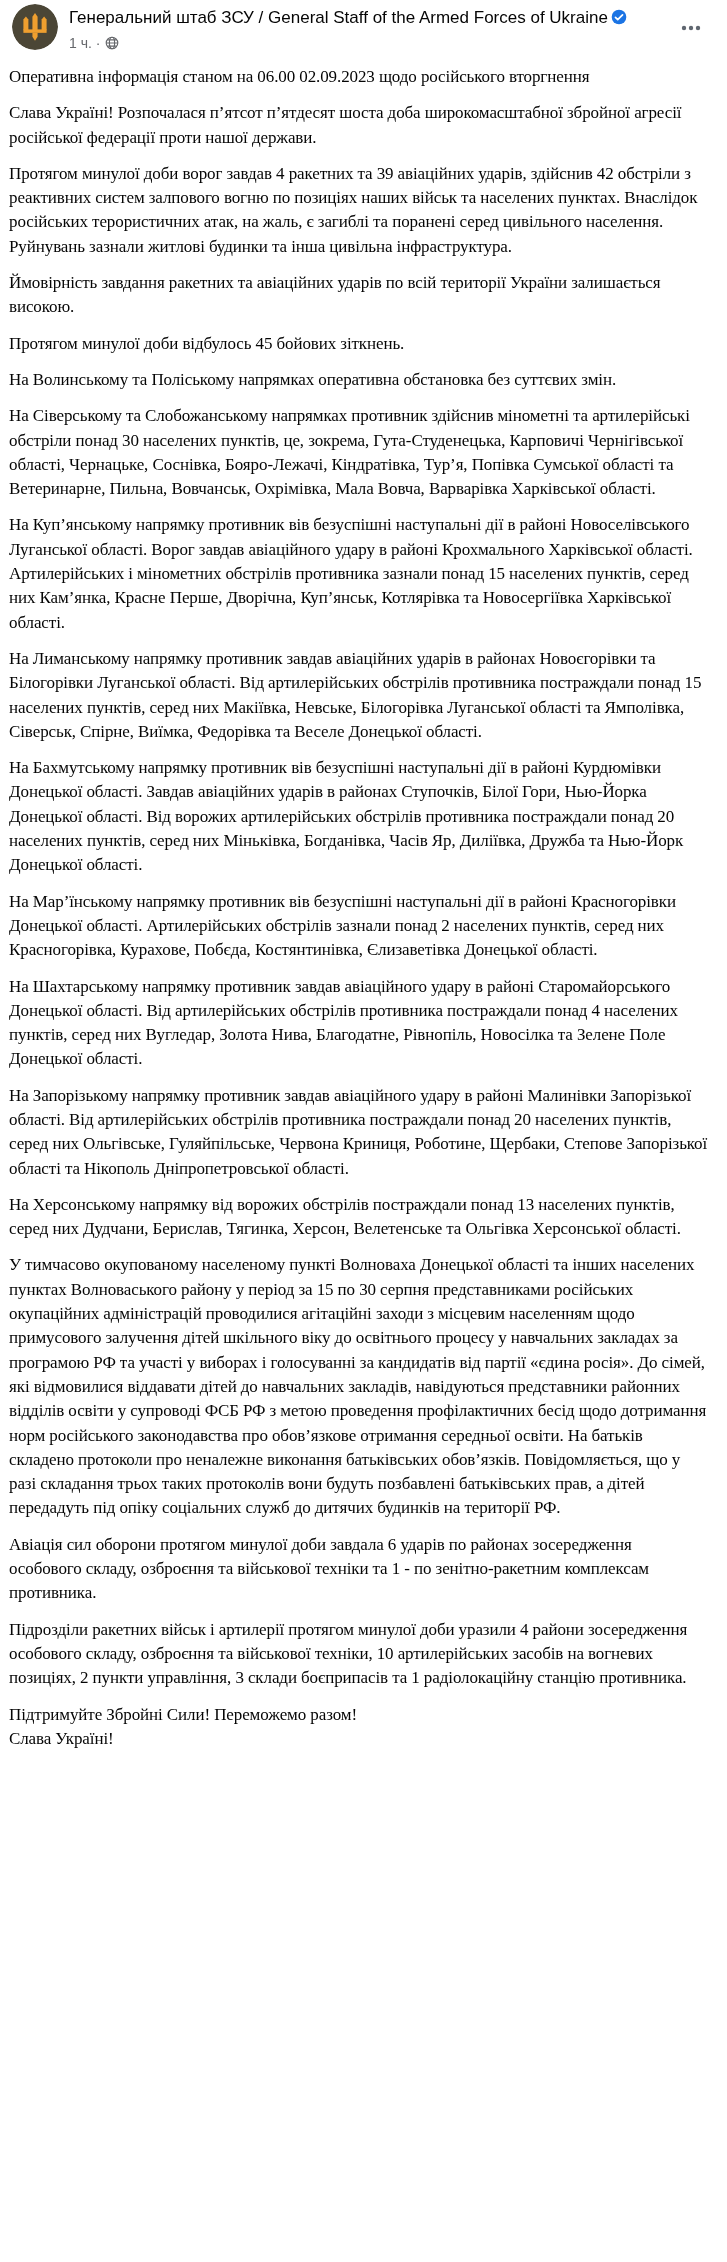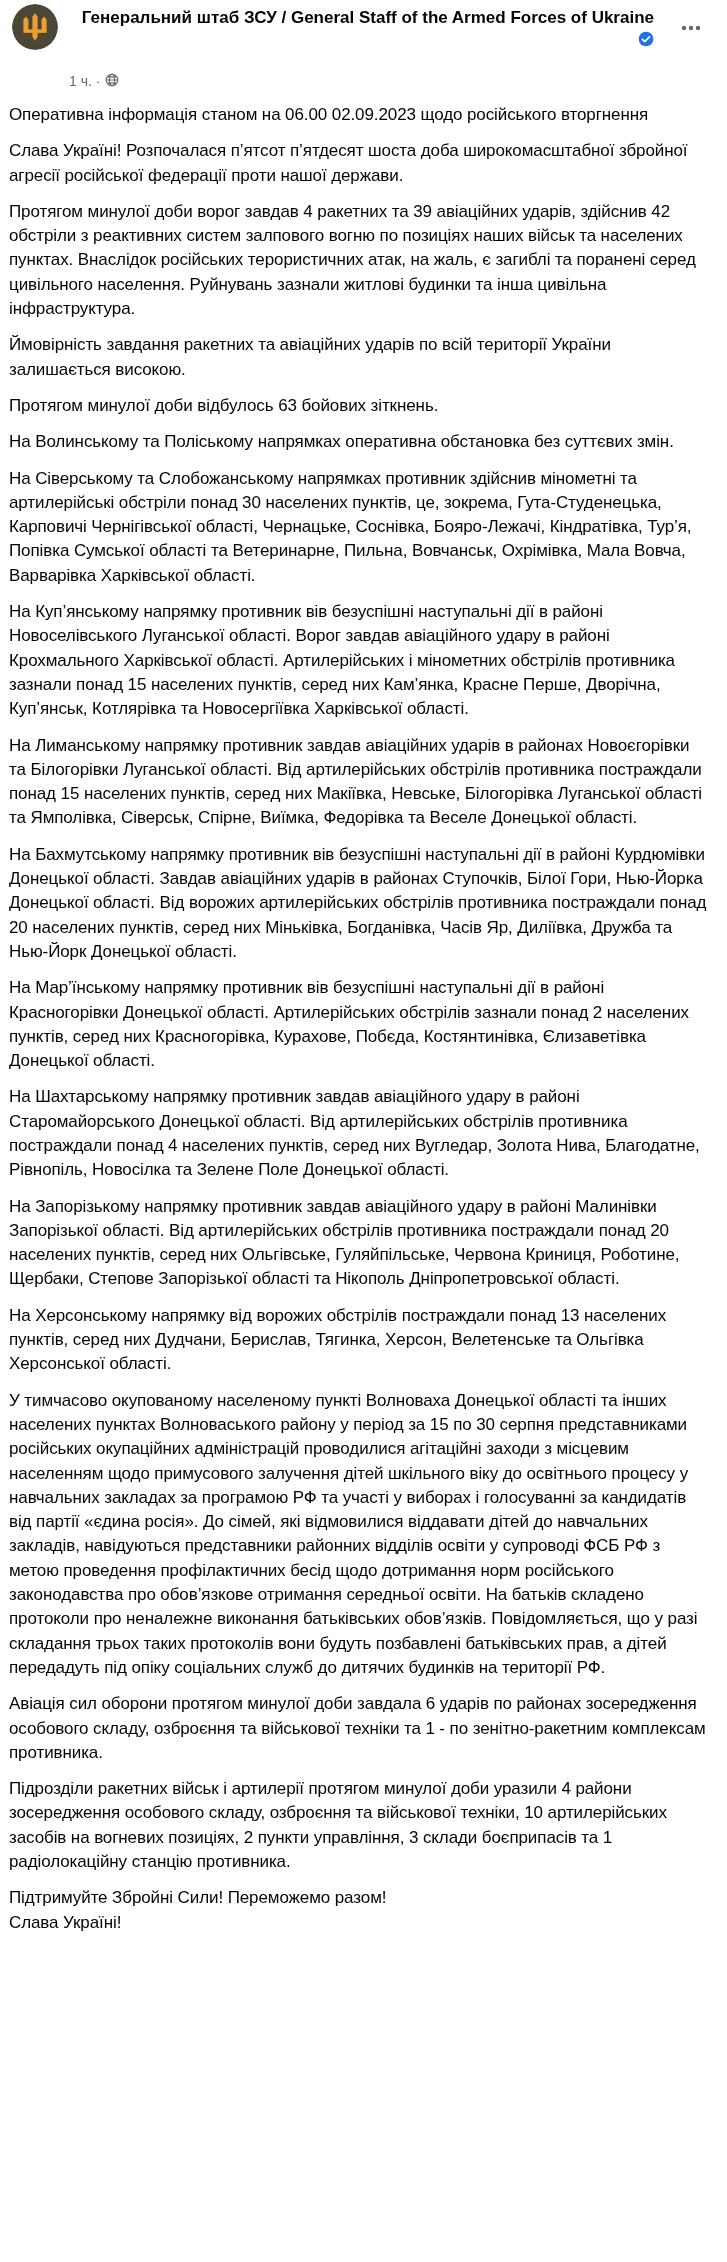--- a/index.html
+++ b/index.html
@@ -23,52 +23,52 @@
     border-radius: 50%;
     flex: 0 0 46px;
     overflow: hidden;
     cursor: pointer;
   }
   .avatar svg { display: block; width: 46px; height: 46px; }
   .header-info { margin-left: 11px; padding-top: 3px; }
   .page-name {
     margin: 0;
     font-size: 17px;
-    font-weight: 700;
+    font-weight: 400;
     line-height: 22px;
     color: #050505;
     max-width: 585px;
     text-align: right;
   }
   .page-name a { color: inherit; text-decoration: none; cursor: pointer; }
   .badge { display: inline-block; vertical-align: -2px; margin-left: 3px; }
   .meta {
-    margin-top: 20px;
+    margin-top: 4px;
     font-size: 14px;
     line-height: 16px;
     color: #65676b;
     display: flex;
-    align-items: flex-start;
+    align-items: center;
     gap: 4px;
   }
   .meta .timestamp { cursor: pointer; }
   .meta .globe { display: inline-flex; }
   .more-btn {
     position: absolute;
     right: 20px; top: 12px;
     width: 32px; height: 32px;
     border-radius: 50%;
     display: flex;
     align-items: center;
     justify-content: center;
     cursor: pointer;
   }
 
   
-  .post-body { padding: 14px 19px 6px 9px; }
+  .post-body { padding: 14px 19px 6px 9px; font-family: Liberation Serif, serif; }
   .para {
     margin: 0 0 12px 0;
     font-size: 17px;
     line-height: 24.3px;
     font-weight: 400;
     color: #050505;
     white-space: pre-line;
     letter-spacing: -0.1px;
   }
   .para:last-child { margin-bottom: 1px; }
@@ -126,21 +126,21 @@
       </svg>
     </div>
 
   </div>
 
   <div class="post-body">
       <p class="para">Оперативна інформація станом на 06.00 02.09.2023 щодо російського вторгнення</p>
       <p class="para">Слава Україні! Розпочалася п’ятсот п’ятдесят шоста доба широкомасштабної збройної агресії російської федерації проти нашої держави.</p>
       <p class="para">Протягом минулої доби ворог завдав 4 ракетних та 39 авіаційних ударів, здійснив 42 обстріли з реактивних систем залпового вогню по позиціях наших військ та населених пунктах. Внаслідок російських терористичних атак, на жаль, є загиблі та поранені серед цивільного населення. Руйнувань зазнали житлові будинки та інша цивільна інфраструктура.</p>
       <p class="para">Ймовірність завдання ракетних та авіаційних ударів по всій території України залишається високою.</p>
-      <p class="para">Протягом минулої доби відбулось 63 бойових зіткнень.</p>
+      <p class="para">Протягом минулої доби відбулось 45 бойових зіткнень.</p>
       <p class="para">На Волинському та Поліському напрямках оперативна обстановка без суттєвих змін.</p>
       <p class="para">На Сіверському та Слобожанському напрямках противник здійснив мінометні та артилерійські обстріли понад 30 населених пунктів, це, зокрема, Гута-Студенецька, Карповичі Чернігівської області, Чернацьке, Соснівка, Бояро-Лежачі, Кіндратівка, Тур’я, Попівка Сумської області та Ветеринарне, Пильна, Вовчанськ, Охрімівка, Мала Вовча, Варварівка Харківської області.</p>
       <p class="para">На Куп’янському напрямку противник вів безуспішні наступальні дії в районі Новоселівського Луганської області. Ворог завдав авіаційного удару в районі Крохмального Харківської області. Артилерійських і мінометних обстрілів противника зазнали понад 15 населених пунктів, серед них Кам’янка, Красне Перше, Дворічна, Куп’янськ, Котлярівка та Новосергіївка Харківської області.</p>
       <p class="para">На Лиманському напрямку противник завдав авіаційних ударів в районах Новоєгорівки та Білогорівки Луганської області. Від артилерійських обстрілів противника постраждали понад 15 населених пунктів, серед них Макіївка, Невське, Білогорівка Луганської області та Ямполівка, Сіверськ, Спірне, Виїмка, Федорівка та Веселе Донецької області.</p>
       <p class="para">На Бахмутському напрямку противник вів безуспішні наступальні дії в районі Курдюмівки Донецької області. Завдав авіаційних ударів в районах Ступочків, Білої Гори, Нью-Йорка Донецької області. Від ворожих артилерійських обстрілів противника постраждали понад 20 населених пунктів, серед них Міньківка, Богданівка, Часів Яр, Диліївка, Дружба та Нью-Йорк Донецької області.</p>
       <p class="para">На Мар’їнському напрямку противник вів безуспішні наступальні дії в районі Красногорівки Донецької області. Артилерійських обстрілів зазнали понад 2 населених пунктів, серед них Красногорівка, Курахове, Побєда, Костянтинівка, Єлизаветівка Донецької області.</p>
       <p class="para">На Шахтарському напрямку противник завдав авіаційного удару в районі Старомайорського Донецької області. Від артилерійських обстрілів противника постраждали понад 4 населених пунктів, серед них Вугледар, Золота Нива, Благодатне, Рівнопіль, Новосілка та Зелене Поле Донецької області.</p>
       <p class="para">На Запорізькому напрямку противник завдав авіаційного удару в районі Малинівки Запорізької області. Від артилерійських обстрілів противника постраждали понад 20 населених пунктів, серед них Ольгівське, Гуляйпільське, Червона Криниця, Роботине, Щербаки, Степове Запорізької області та Нікополь Дніпропетровської області.</p>
       <p class="para">На Херсонському напрямку від ворожих обстрілів постраждали понад 13 населених пунктів, серед них Дудчани, Берислав, Тягинка, Херсон, Велетенське та Ольгівка Херсонської області.</p>
       <p class="para">У тимчасово окупованому населеному пункті Волноваха Донецької області та інших населених пунктах Волноваського району у період за 15 по 30 серпня представниками російських окупаційних адміністрацій проводилися агітаційні заходи з місцевим населенням щодо примусового залучення дітей шкільного віку до освітнього процесу у навчальних закладах за програмою РФ та участі у виборах і голосуванні за кандидатів від партії «єдина росія». До сімей, які відмовилися віддавати дітей до навчальних закладів, навідуються представники районних відділів освіти у супроводі ФСБ РФ з метою проведення профілактичних бесід щодо дотримання норм російського законодавства про обов’язкове отримання середньої освіти. На батьків складено протоколи про неналежне виконання батьківських обов’язків. Повідомляється, що у разі складання трьох таких протоколів вони будуть позбавлені батьківських прав, а дітей передадуть під опіку соціальних служб до дитячих будинків на території РФ.</p>

